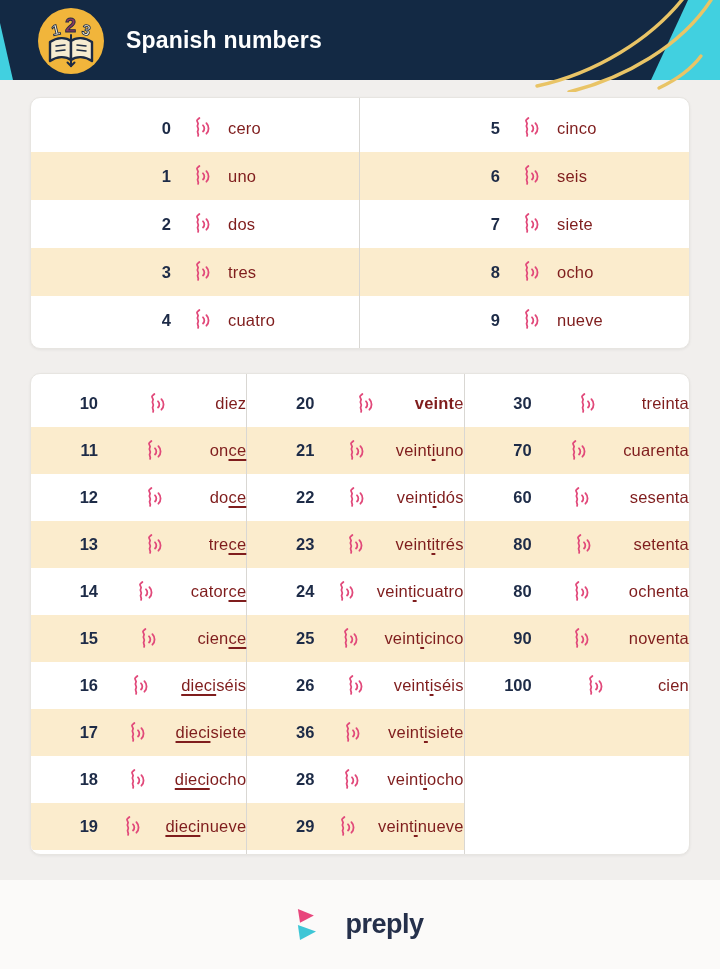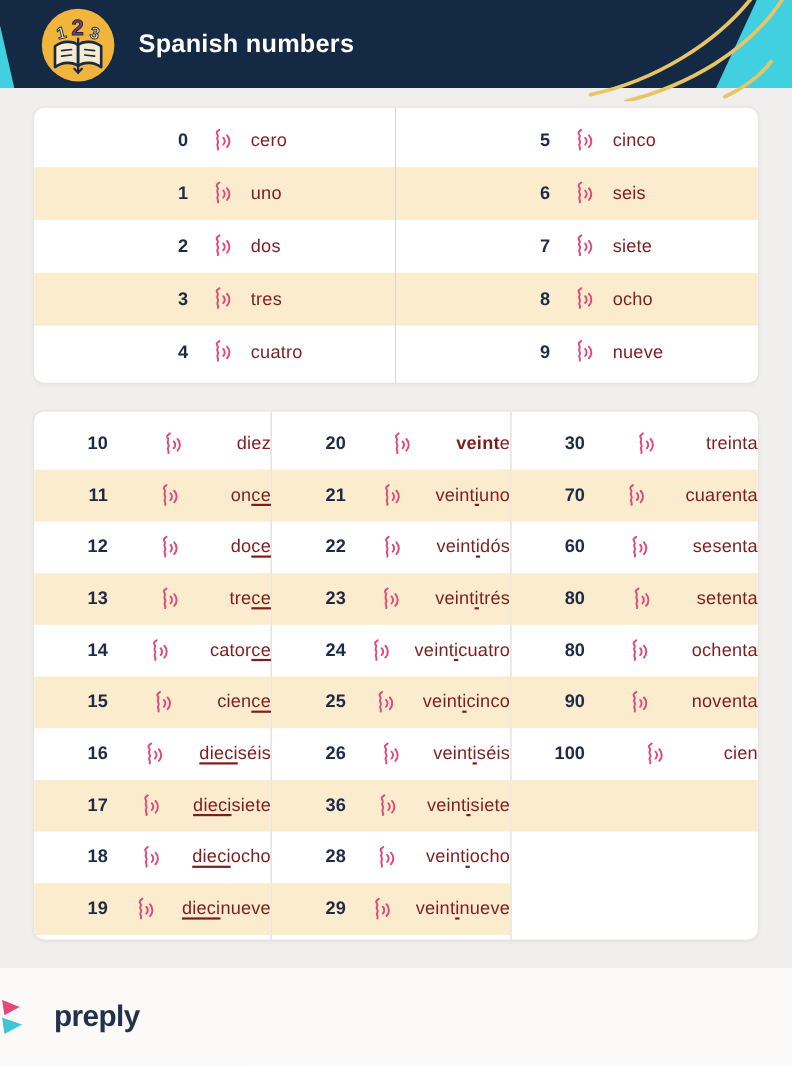--- a/index.html
+++ b/index.html
@@ -33,21 +33,21 @@
   .card-top .num { width:42px; margin-right:18px; }
   .card-bottom .num { width:46px; margin-right:14px; }
   .speak { flex:none; width:26px; height:26px; margin-right:13px; }
   .speak svg { display:block; }
   .word { font-size:16.5px; color:#7f1d1d; letter-spacing:0.2px; }
   .word .u { text-decoration:underline; text-underline-offset:3px; text-decoration-thickness:1.5px; }
   .word .b { font-weight:700; }
 
   
   .footer { position:absolute; left:0; top:880px; width:720px; height:89px;
-    background:#fbfaf9; display:flex; align-items:center; gap:26px; }
+    background:#fbfaf9; display:flex; align-items:center; justify-content:center; gap:26px; }
   .brand-text { font-size:27px; font-weight:700; color:#25304b; letter-spacing:-0.5px; }
 </style>
 </head>
 <body>
 
 <div class="header">
   <div class="header-navy"></div>
 
   <svg class="swoosh" width="185" height="92" viewBox="0 0 185 92">
     <g fill="none" stroke="#e9c466" stroke-width="3.4" stroke-linecap="round">

